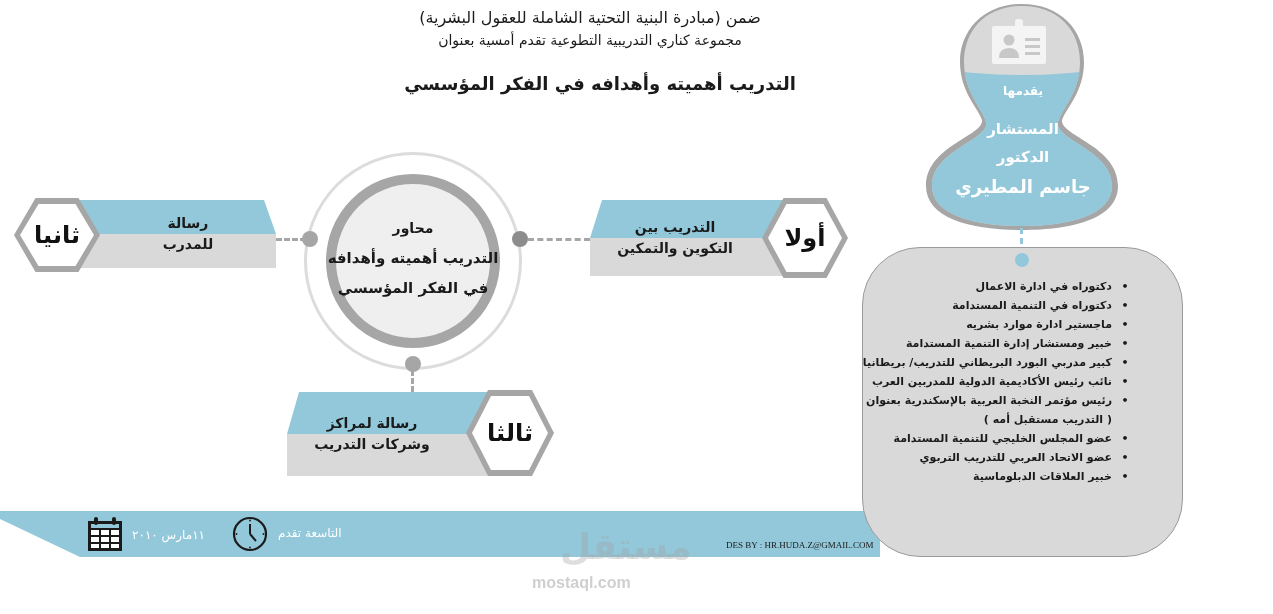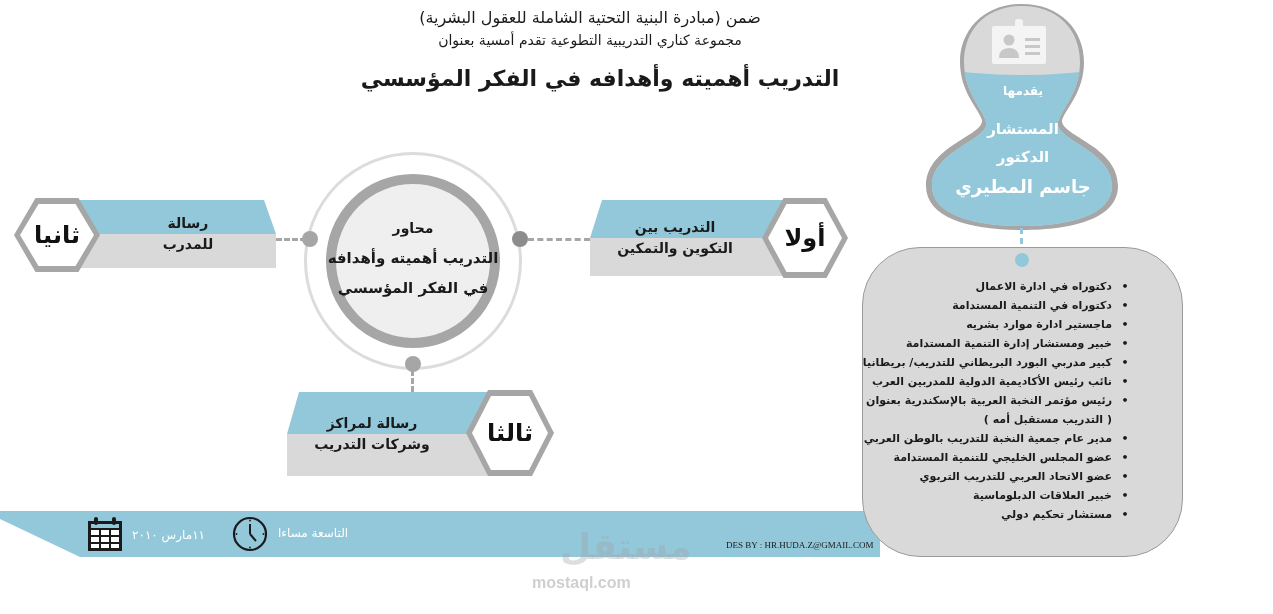--- a/index.html
+++ b/index.html
@@ -4,21 +4,21 @@
 <style>
   * { box-sizing: border-box; margin: 0; padding: 0; }
   html, body { width: 1273px; height: 614px; background: #ffffff; overflow: hidden; }
   body { position: relative; font-family: "DejaVu Sans", sans-serif; color: #1a1a1a; }
   .abs { position: absolute; }
 
   
   .hdr-line { position: absolute; left: 370px; width: 440px; text-align: center; direction: rtl; }
   .hdr-1 { top: 8px; font-size: 16px; }
   .hdr-2 { top: 32px; font-size: 14px; }
-  .hdr-3 { top: 66px; font-size: 22px; font-weight: bold; left: 360px; width: 480px; text-align: center; }
+  .hdr-3 { top: 73px; font-size: 18px; font-weight: bold; left: 360px; width: 480px; text-align: center; }
 
   
   .band { position: absolute; left: 0; top: 511px; width: 880px; height: 46px; background: #92c8da;
           clip-path: polygon(0 0, 100% 0, 100% 100%, 80px 100%, 0 8px); }
   .band-text { position: absolute; direction: rtl; font-size: 12px; color: #ffffff; }
   .designer { position: absolute; left: 726px; top: 540px; font-size: 9px; color: #1a1a1a; font-family: Liberation Serif, serif; }
 
   
   .wm-ar { position: absolute; left: 560px; top: 526px; font-size: 36px; font-weight: bold; color: rgba(160,160,160,0.35); direction: rtl; }
   .wm-en { position: absolute; left: 532px; top: 574px; font-size: 16px; font-weight: bold; color: rgba(160,160,160,0.5); font-family: "Liberation Sans", sans-serif; }
@@ -91,21 +91,21 @@
   <svg width="36" height="36" viewBox="0 0 36 36">
     <circle cx="18" cy="18" r="16" fill="none" stroke="#1a1a1a" stroke-width="2.2"></circle>
     <line x1="18" y1="18" x2="18" y2="8" stroke="#1a1a1a" stroke-width="2"></line>
     <line x1="18" y1="18" x2="24" y2="25" stroke="#1a1a1a" stroke-width="2"></line>
     <circle cx="18" cy="4.5" r="0.9" fill="#1a1a1a"></circle>
       <circle cx="18" cy="31.5" r="0.9" fill="#1a1a1a"></circle>
     <circle cx="4.5" cy="18" r="0.9" fill="#1a1a1a"></circle>
       <circle cx="31.5" cy="18" r="0.9" fill="#1a1a1a"></circle>
   </svg>
 </div>
-<div class="band-text" style="left:278px; top:526px;">التاسعة مساءا</div>
+<div class="band-text" style="left:278px; top:526px;">التاسعة تقدم</div>
 
 <div class="designer">DES BY : HR.HUDA.Z@GMAIL.COM</div>
 
 <div class="wm-ar">مستقل</div>
 <div class="wm-en">mostaql.com</div>
 
 <div class="dash-h" style="left:276px; top:238px; width:30px;"></div>
 <div class="dash-h" style="left:528px; top:238px; width:62px;"></div>
 <div class="dash-v" style="left:411px; top:370px; height:22px;"></div>
 
@@ -197,18 +197,16 @@
 <div class="connector-dot"></div>
 <ul class="cred-list">
   <li><span class="bullet">•</span><span>دكتوراه في ادارة الاعمال</span></li>
   <li><span class="bullet">•</span><span>دكتوراه في التنمية المستدامة</span></li>
   <li><span class="bullet">•</span><span>ماجستير ادارة موارد بشريه</span></li>
   <li><span class="bullet">•</span><span>خبير ومستشار إدارة التنمية المستدامة</span></li>
   <li><span class="bullet">•</span><span>كبير مدربي البورد البريطاني للتدريب/ بريطانيا</span></li>
   <li><span class="bullet">•</span><span>نائب رئيس الأكاديمية الدولية للمدربين العرب</span></li>
   <li><span class="bullet">•</span><span>رئيس مؤتمر النخبة العربية بالإسكندرية بعنوان</span></li>
   <li><span class="bullet" style="visibility:hidden;">•</span><span>( التدريب مستقبل أمه )</span></li>
-  <li><span class="bullet">•</span><span>مدير عام جمعية النخبة للتدريب بالوطن العربي</span></li>
   <li><span class="bullet">•</span><span>عضو المجلس الخليجي للتنمية المستدامة</span></li>
   <li><span class="bullet">•</span><span>عضو الاتحاد العربي للتدريب التربوي</span></li>
   <li><span class="bullet">•</span><span>خبير العلاقات الدبلوماسية</span></li>
-  <li><span class="bullet">•</span><span>مستشار تحكيم دولي</span></li>
 </ul>
 
 </body></html>

